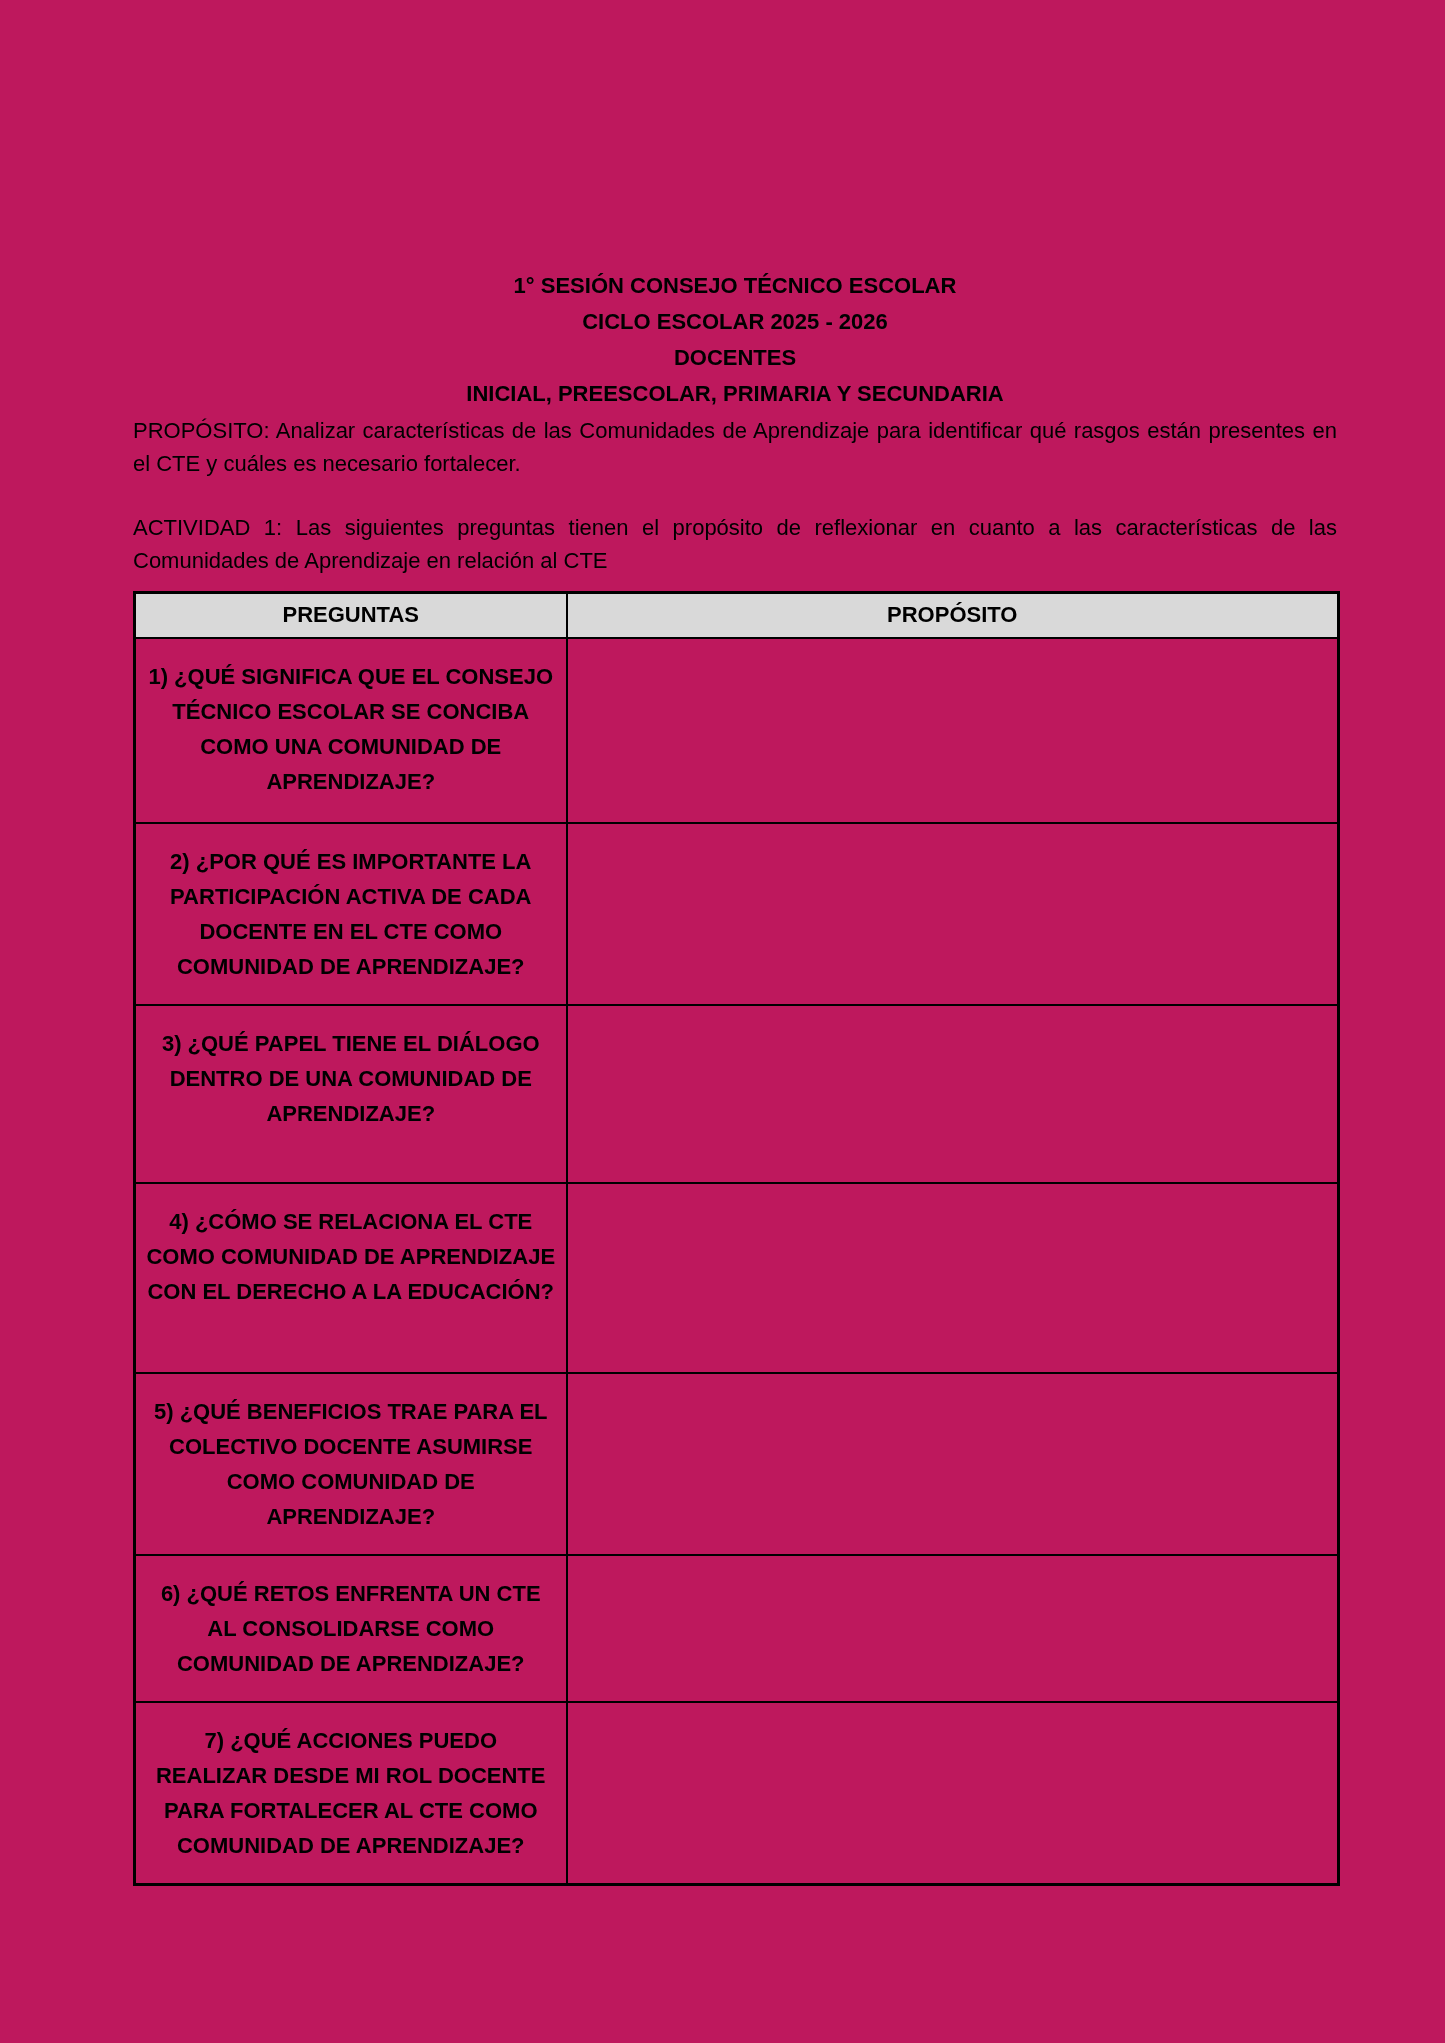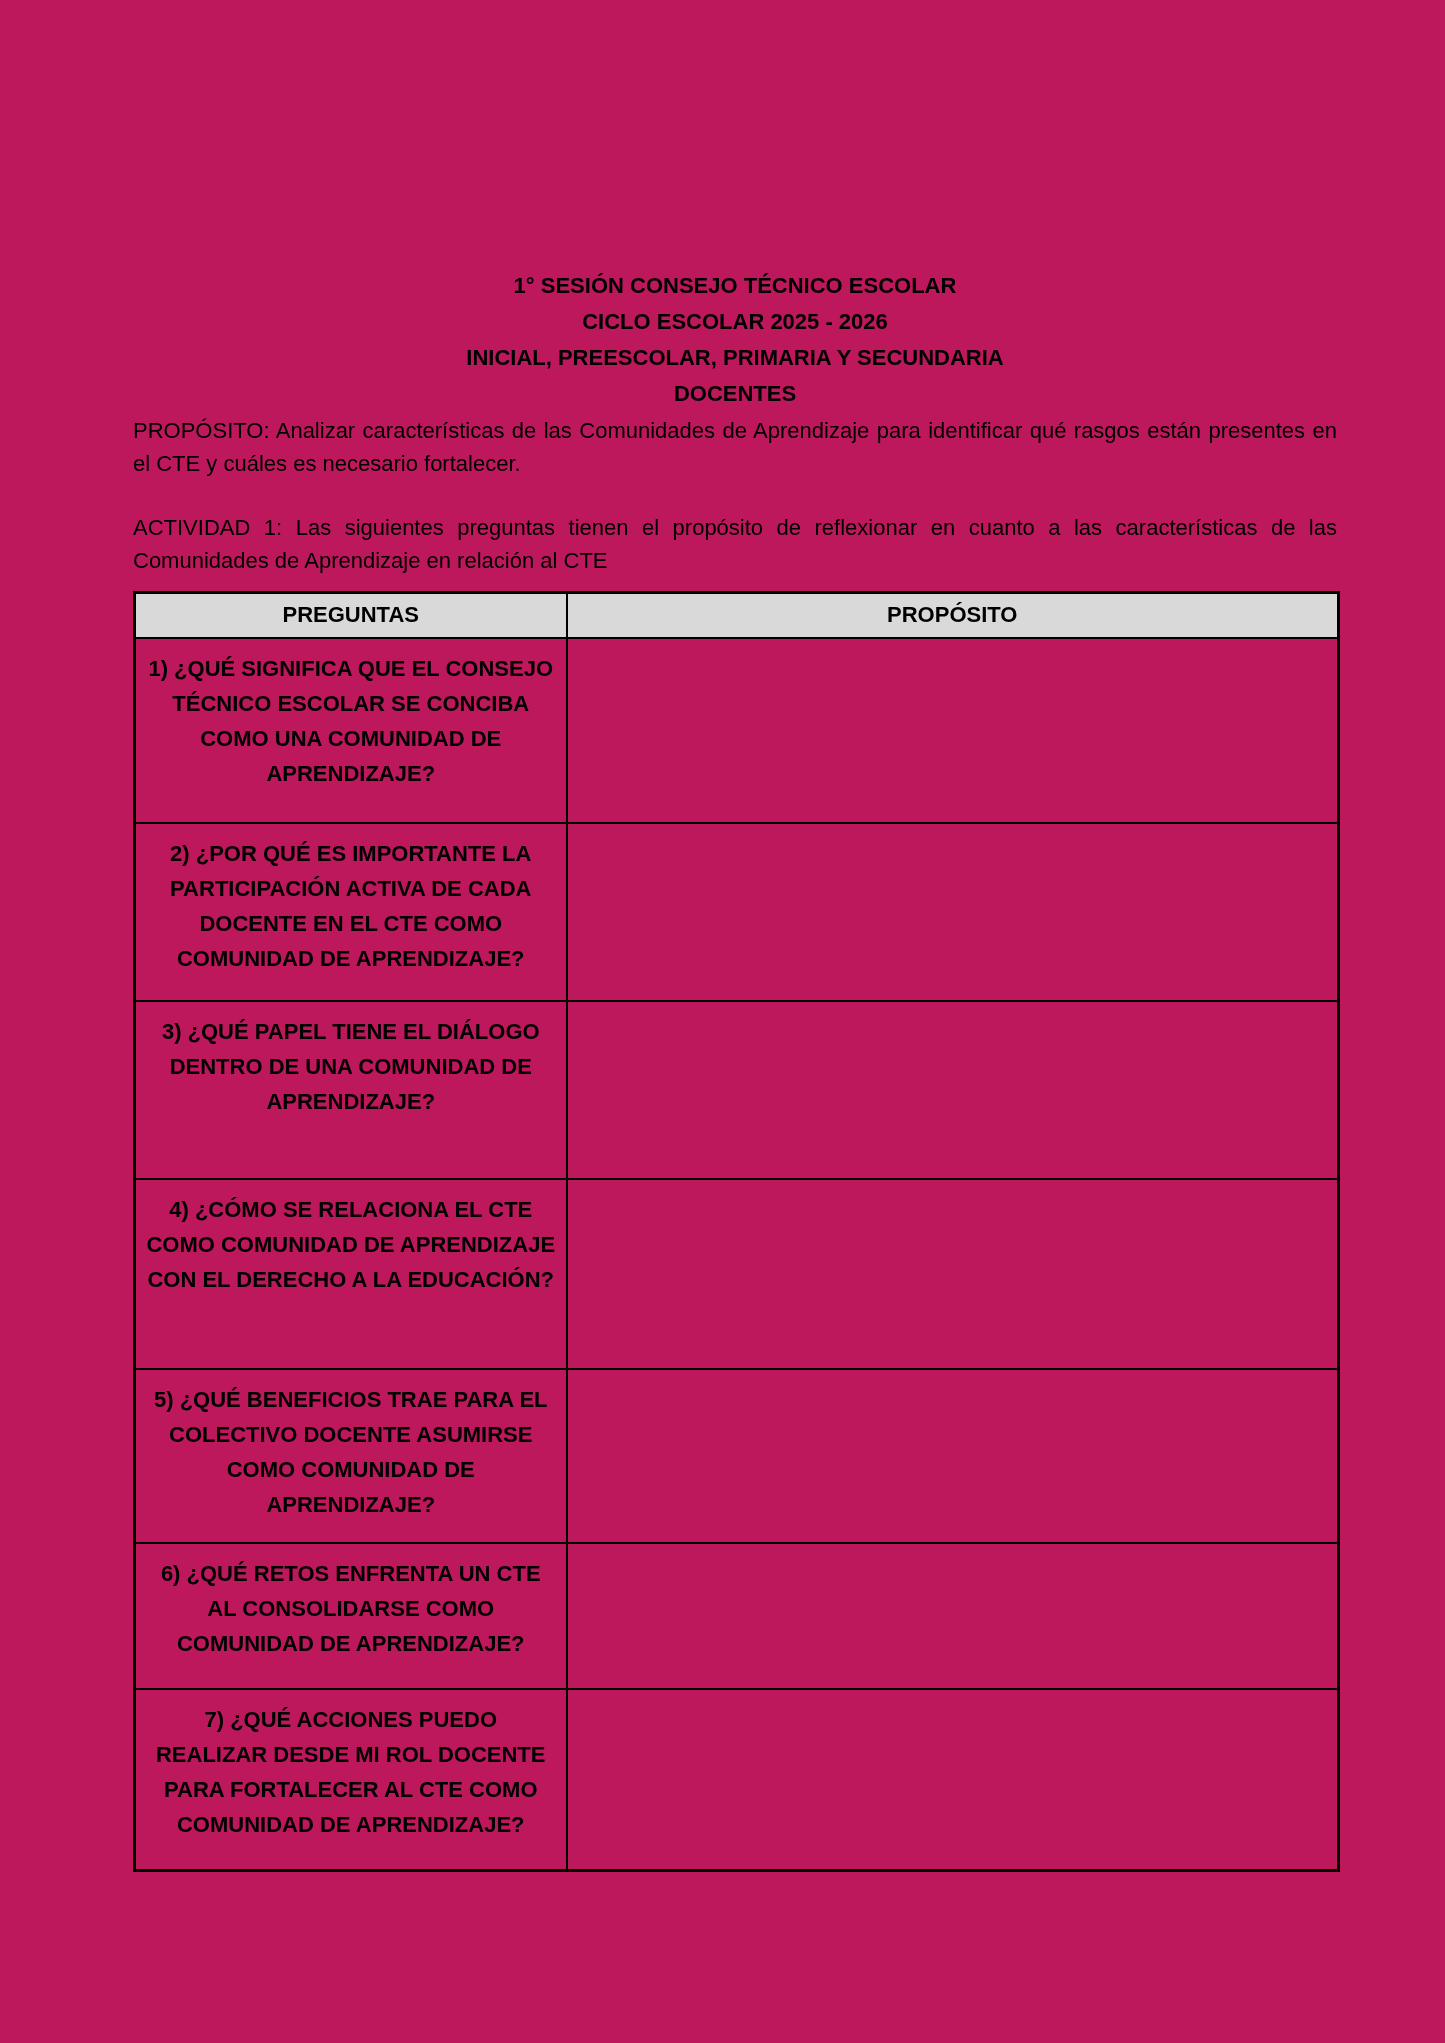--- a/index.html
+++ b/index.html
@@ -51,42 +51,42 @@
     font-weight: bold;
     font-size: 22px;
   }
   th.col-q { width: 432px; }
   th.col-r { width: 772px; }
   td.qcell {
     text-align: center;
     font-weight: bold;
     font-size: 22px;
     line-height: 35px;
-    padding: 12px 10px;
+    padding: 20px 10px;
   }
   td.rcell { padding: 8px 10px; font-size: 22px; }
   tbody tr:nth-child(1) { height: 185px; }
   tbody tr:nth-child(2) { height: 178px; }
   tbody tr:nth-child(3) { height: 178px; }
   tbody tr:nth-child(4) { height: 190px; }
   tbody tr:nth-child(5) { height: 174px; }
   tbody tr:nth-child(6) { height: 146px; }
   tbody tr:nth-child(7) { height: 182px; }
 </style>
 </head>
 <body>
 
 <div class="page">
   <div class="content">
 
     <div class="title-block">
       <div>1° SESIÓN CONSEJO TÉCNICO ESCOLAR</div>
       <div>CICLO ESCOLAR 2025 - 2026</div>
+      <div>DOCENTES</div>
       <div>INICIAL, PREESCOLAR, PRIMARIA Y SECUNDARIA</div>
-      <div>DOCENTES</div>
     </div>
 
     <p class="para proposito"><span class="b">PROPÓSITO:</span>
       <span>Analizar características de las Comunidades de Aprendizaje para identificar qué rasgos están presentes en el CTE y cuáles es necesario fortalecer.</span></p>
 
     <p class="para actividad"><span class="b">ACTIVIDAD 1:</span>
       <span>Las siguientes preguntas tienen el propósito de reflexionar en cuanto a las características de las Comunidades de Aprendizaje en relación al CTE</span></p>
 
     <table class="qtable">
       <thead>

